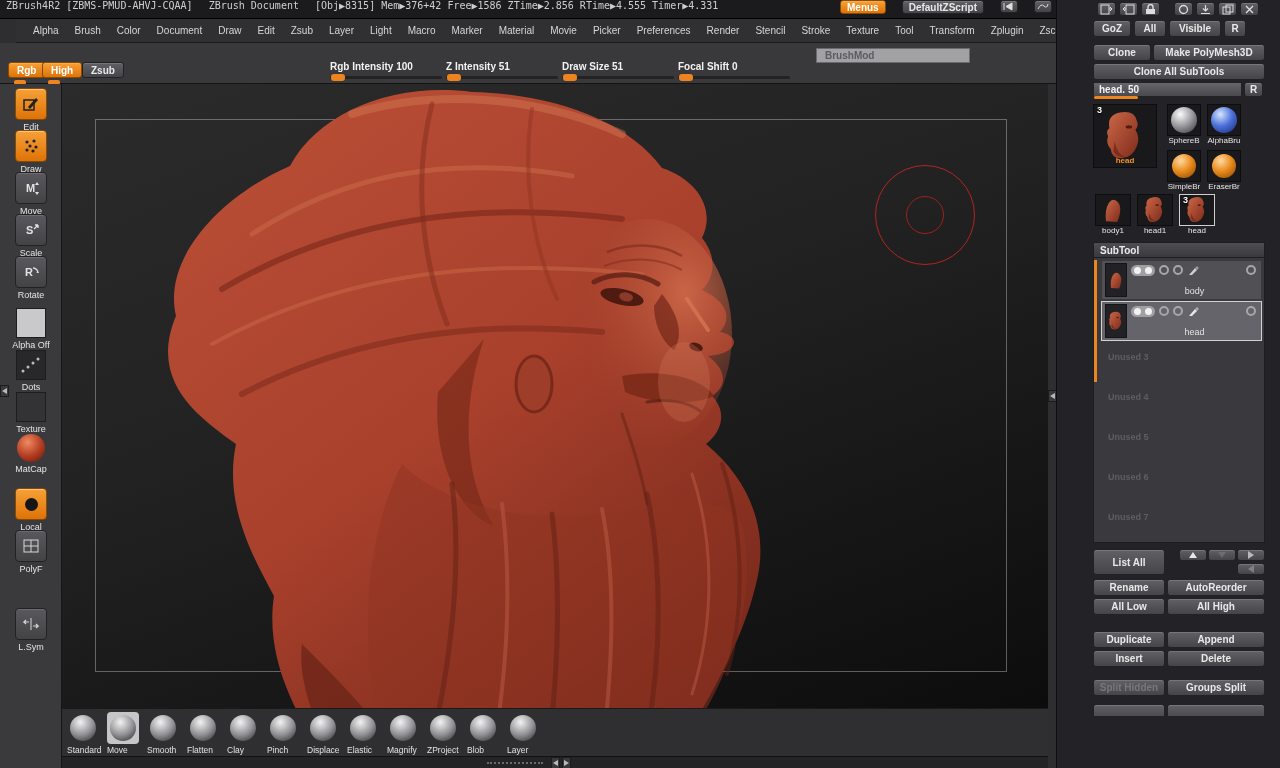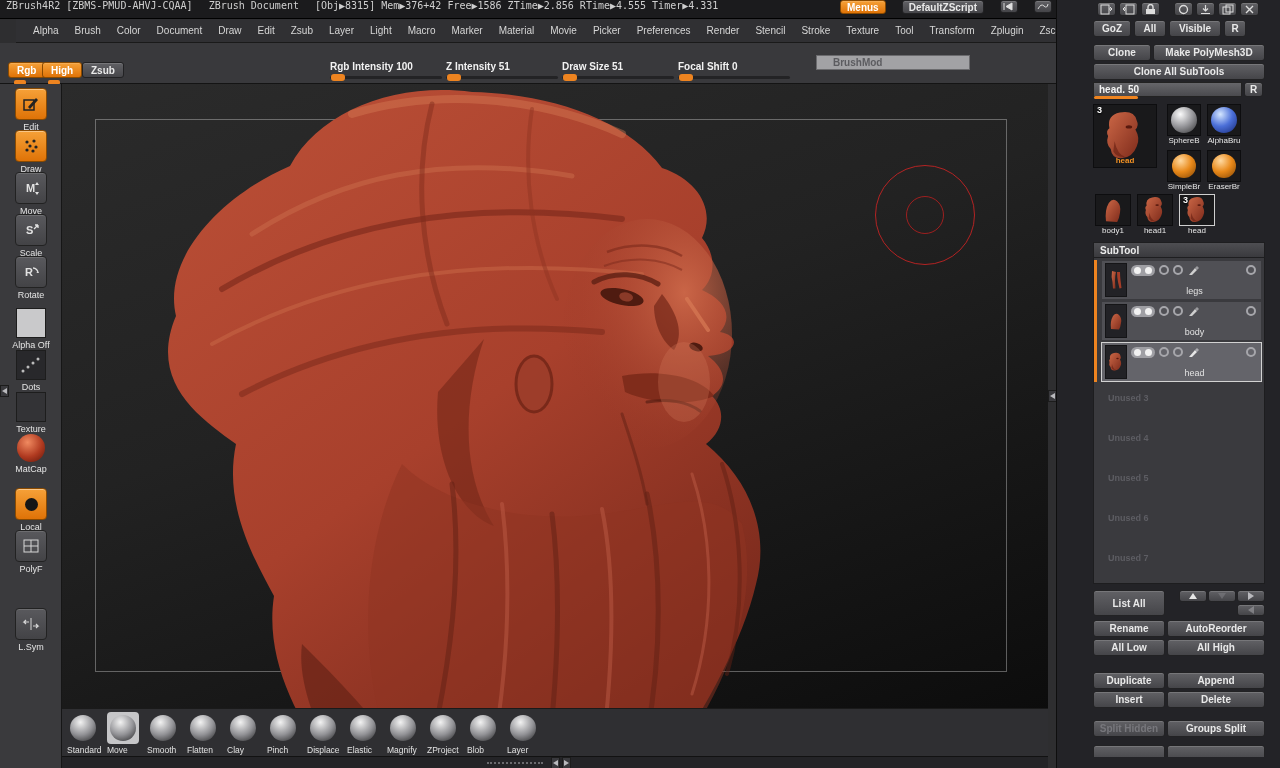--- a/index.html
+++ b/index.html
@@ -26,22 +26,22 @@
 .mitem{font-size:10px;color:#d6d6d6;padding:3px 7px;border-radius:2px}
 
 
 .toolbar{left:0;top:43px;width:1092px;height:41px;background:#39393c;border-bottom:1px solid #141414}
 .tb-btn{height:16px;padding:0 8px}
 .odash{width:12px;height:5px;background:#ee8420;border-radius:2px}
 .slider{top:18px;width:112px;height:20px}
 .slabel{font-size:10px;font-weight:bold;color:#f2f2f2;white-space:nowrap}
 .strack{margin-top:4px;height:3px;background:#232325;border-radius:2px;position:relative}
 .shandle{position:absolute;left:1px;top:-2px;width:14px;height:7px;background:#ee8420;border-radius:3px}
-.brushmod{top:12px;left:816px;width:154px;height:15px;background:#a2a2a5;border:1px solid #6b6b6e;
-  color:#5c5c60;font-size:10px;font-weight:bold;display:flex;align-items:center;padding:0 16px}
+.brushmod{top:5px;left:816px;width:154px;height:15px;background:#a2a2a5;border:1px solid #6b6b6e;
+  color:#5c5c60;font-size:10px;font-weight:bold;display:flex;align-items:center;padding:0 8px}
 
 
 .lefttray{left:0;top:84px;width:62px;height:684px;background:#3a3a3d;border-right:1px solid #161616}
 .lt-block{position:absolute;left:9px;width:44px;text-align:center}
 .lt-btn{width:32px;height:32px;margin:0 auto;border-radius:4px;background:linear-gradient(#59595d,#434346);
   border:1px solid #222;display:flex;align-items:center;justify-content:center;box-shadow:inset 0 1px 0 rgba(255,255,255,.12)}
 .lt-btn.or{box-shadow:inset 0 1px 0 rgba(255,255,255,.4)}
 .lt-label{font-size:9px;color:#e4e4e4;margin-top:2px;line-height:10px}
 .swatch{width:30px;height:30px;margin:0 auto;border:1px solid #1d1d1d}
 .sphere{width:28px;height:28px;border-radius:50%;margin:0 auto}
@@ -619,43 +619,20 @@
         </div>
       </div>
 
       <div class="stsection">
         <div class="sthdr">
           <span>SubTool</span>
         </div>
         <div class="stlist">
           <div class="selbar"></div>
 
-          <div class="strow">
-            <div class="stthumb">
-                <svg width="20" height="32" viewBox="0 0 40 40">
-                  <use href="#mini-legs"></use>
-                </svg>
-              </div>
-            <div class="stmain">
-              <div class="stctrl">
-                <div class="pill">
-                    <i></i>
-                    <i></i>
-                  </div>
-                <div class="cir"></div>
-                <div class="cir"></div>
-                <svg width="13" height="12">
-                    <path d="M2 11 L8 4 L10 6 L5 11 Z" fill="#cfcfcf"></path>
-                    <path d="M8 4 L10 2 L12 4 L10 6 Z" fill="#9a9a9e"></path>
-                  </svg>
-                <div class="cir last"></div>
-              </div>
-              <div class="stname">legs</div>
-            </div>
-          </div>
 
           <div class="strow">
             <div class="stthumb">
                 <svg width="20" height="32" viewBox="0 0 40 40">
                   <use href="#mini-body"></use>
                 </svg>
               </div>
             <div class="stmain">
               <div class="stctrl">
                 <div class="pill">

